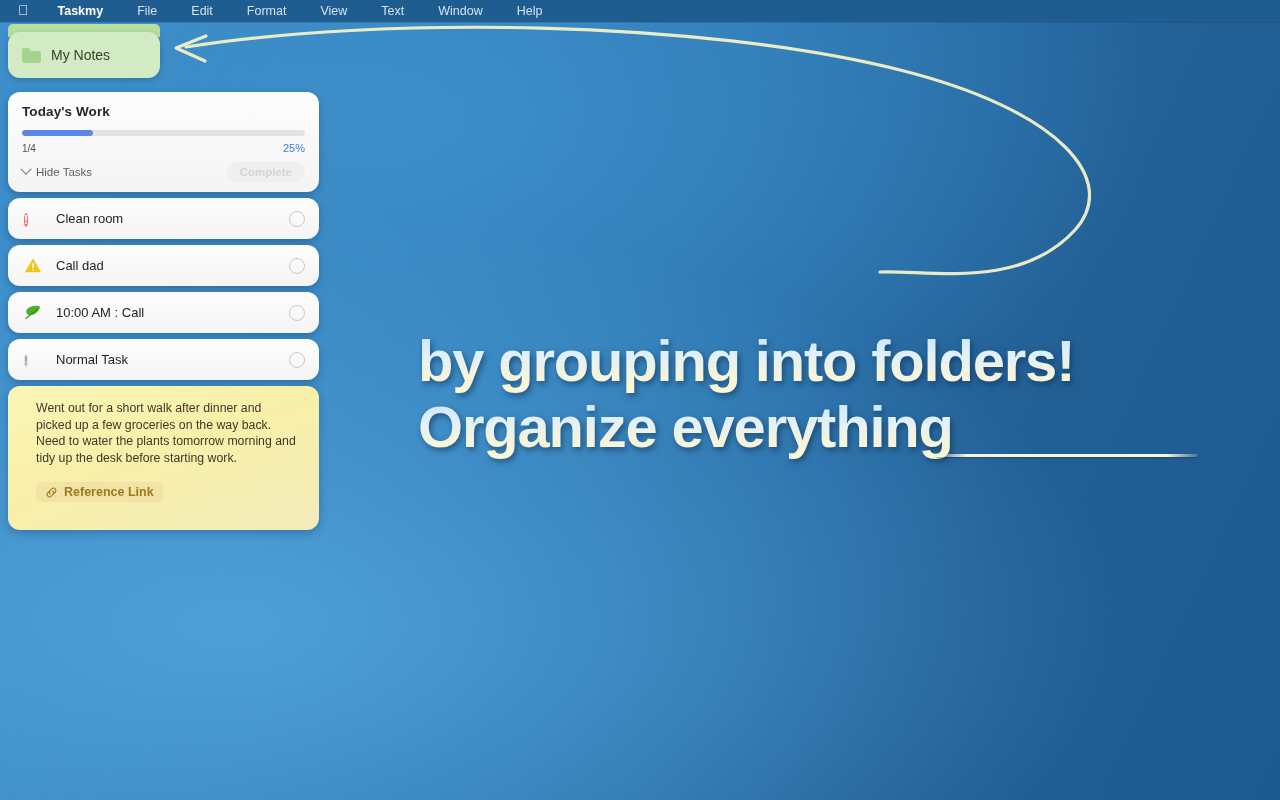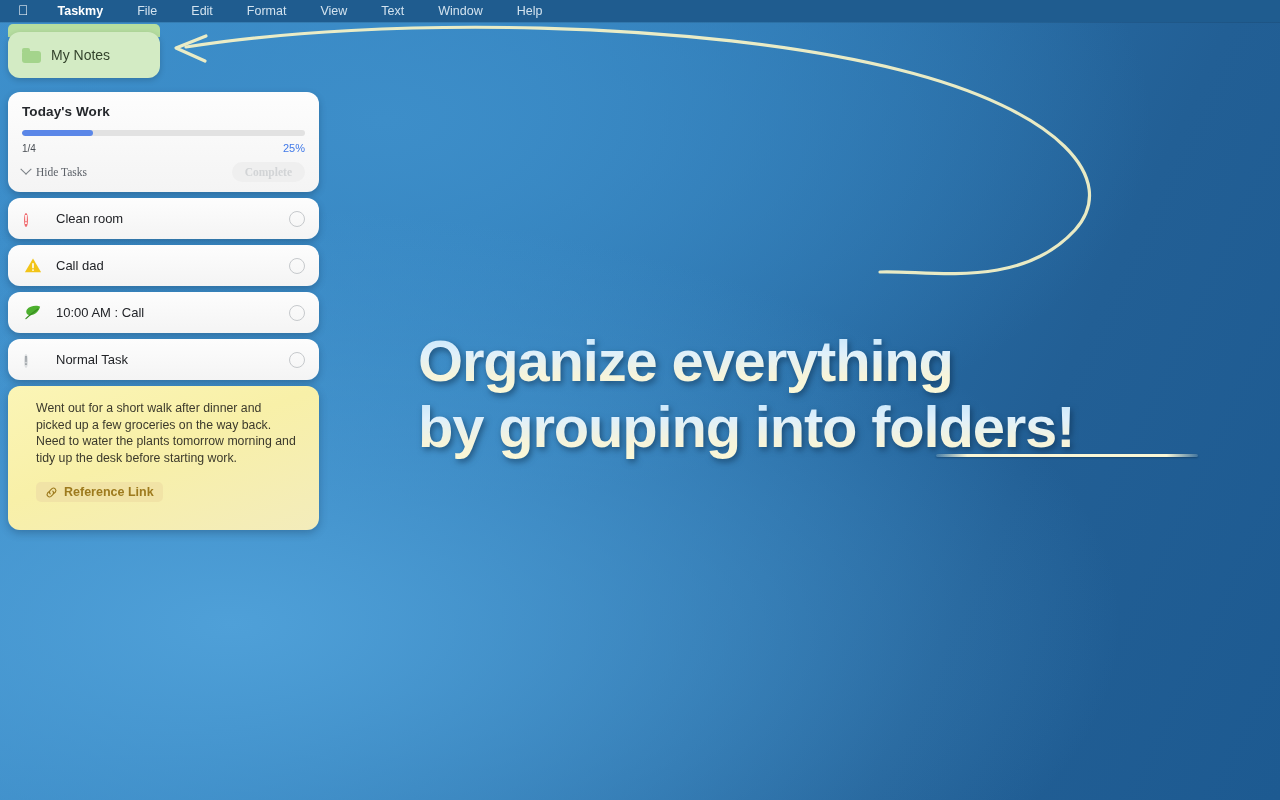--- a/index.html
+++ b/index.html
@@ -79,21 +79,21 @@
   #summary-card{ padding:12px 14px 10px 14px; }
   #summary-title{ font-size:13.5px; font-weight:bold; color:#25282c; letter-spacing:.1px; }
   #progress-track{
     margin-top:11px; height:6px; border-radius:3px; background:#e2e2e2; width:100%;
     position:relative; overflow:hidden;
   }
   #progress-fill{ height:100%; border-radius:3px; background:#5b87e8; }
   #summary-row{ display:flex; justify-content:space-between; align-items:center; margin-top:6px; }
   #summary-count{ font-size:10px; color:#4a4f55; }
   #summary-pct{ font-size:11px; font-weight:normal; color:#4079e8; }
-  #summary-row2{ display:flex; justify-content:space-between; align-items:center; margin-top:8px;font-family:Liberation Serif, serif; }
+  #summary-row2{ display:flex; justify-content:space-between; align-items:center; margin-top:8px; }
   #hide-tasks{ font-size:11.5px; color:#5c6168; display:flex; align-items:center; gap:6px; }
   .chev{ display:inline-block; width:8px; height:8px; border-right:1.6px solid #7a8086; border-bottom:1.6px solid #7a8086; transform:rotate(45deg) translate(-2px,-2px); }
   #complete-btn{
     font-size:11.5px; color:#d2d4d6; background:#efefef;
     border-radius:11px; padding:4px 13px; font-weight:bold;
   }
 
   
   .task-row{
     height:41px; display:flex; align-items:center; padding:0 14px 0 16px; gap:14px;
@@ -249,16 +249,16 @@
       <svg width="13" height="13" viewBox="0 0 16 16">
         <path d="M6.4 9.6 A3 3 0 0 1 6.4 5.4 L8.6 3.2 A3 3 0 0 1 12.8 7.4 L11.4 8.8" fill="none" stroke="#9d7a1d" stroke-width="1.4" stroke-linecap="round"></path>
         <path d="M9.6 6.4 A3 3 0 0 1 9.6 10.6 L7.4 12.8 A3 3 0 0 1 3.2 8.6 L4.6 7.2" fill="none" stroke="#9d7a1d" stroke-width="1.4" stroke-linecap="round"></path>
       </svg>
       <span>Reference Link</span>
     </span>
   </div>
 </div>
 
 <div id="headline">
+  <div class="ln ln2">by grouping into folders!</div>
   <div class="ln ln1">Organize everything</div>
-  <div class="ln ln2">by grouping into folders!</div>
   <div id="hl-underline"></div>
 </div>
 
 </body></html>

